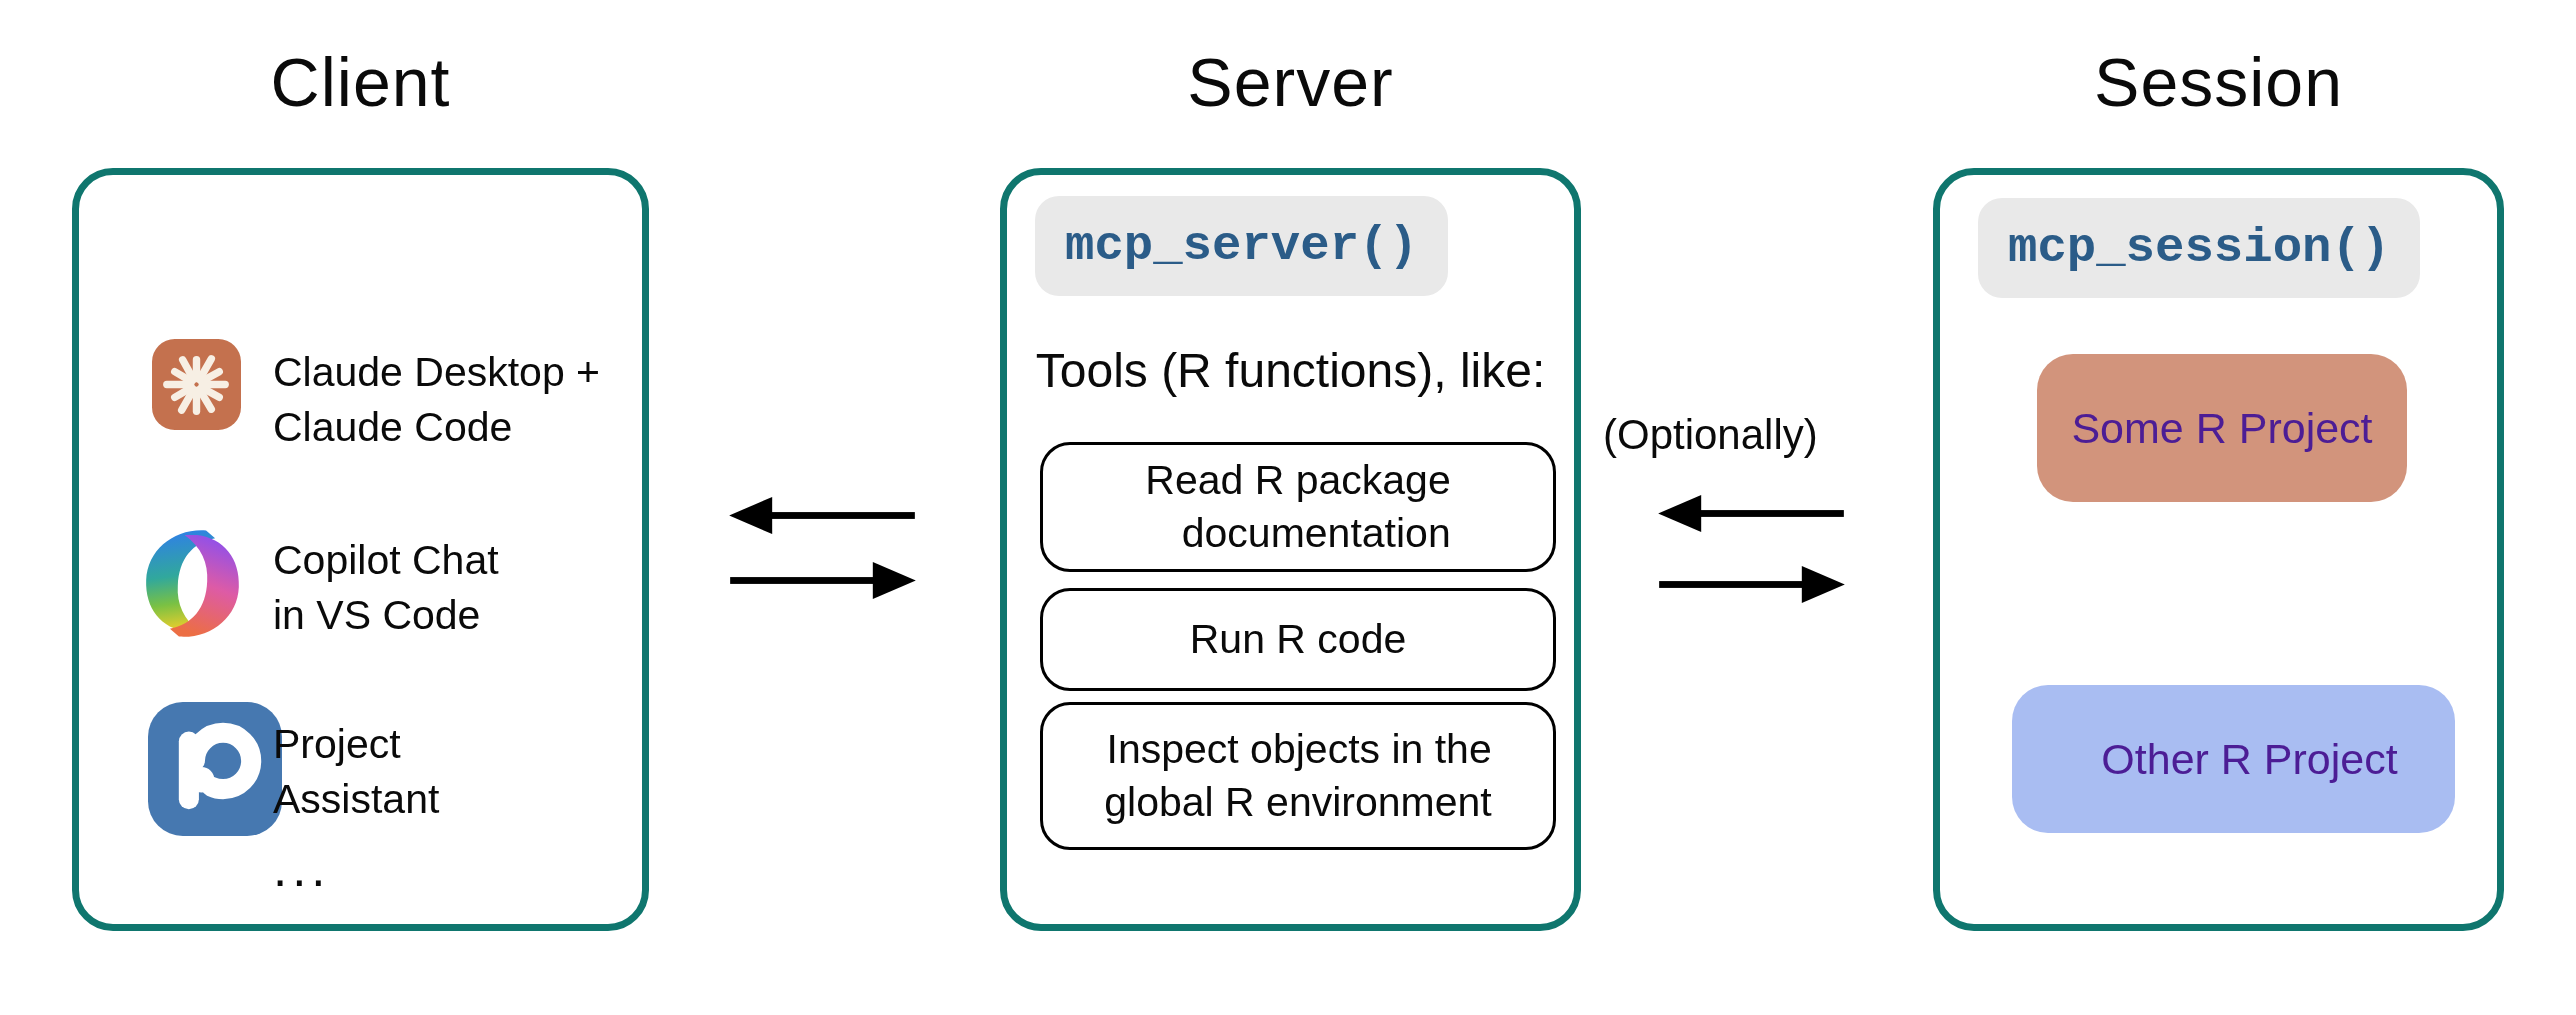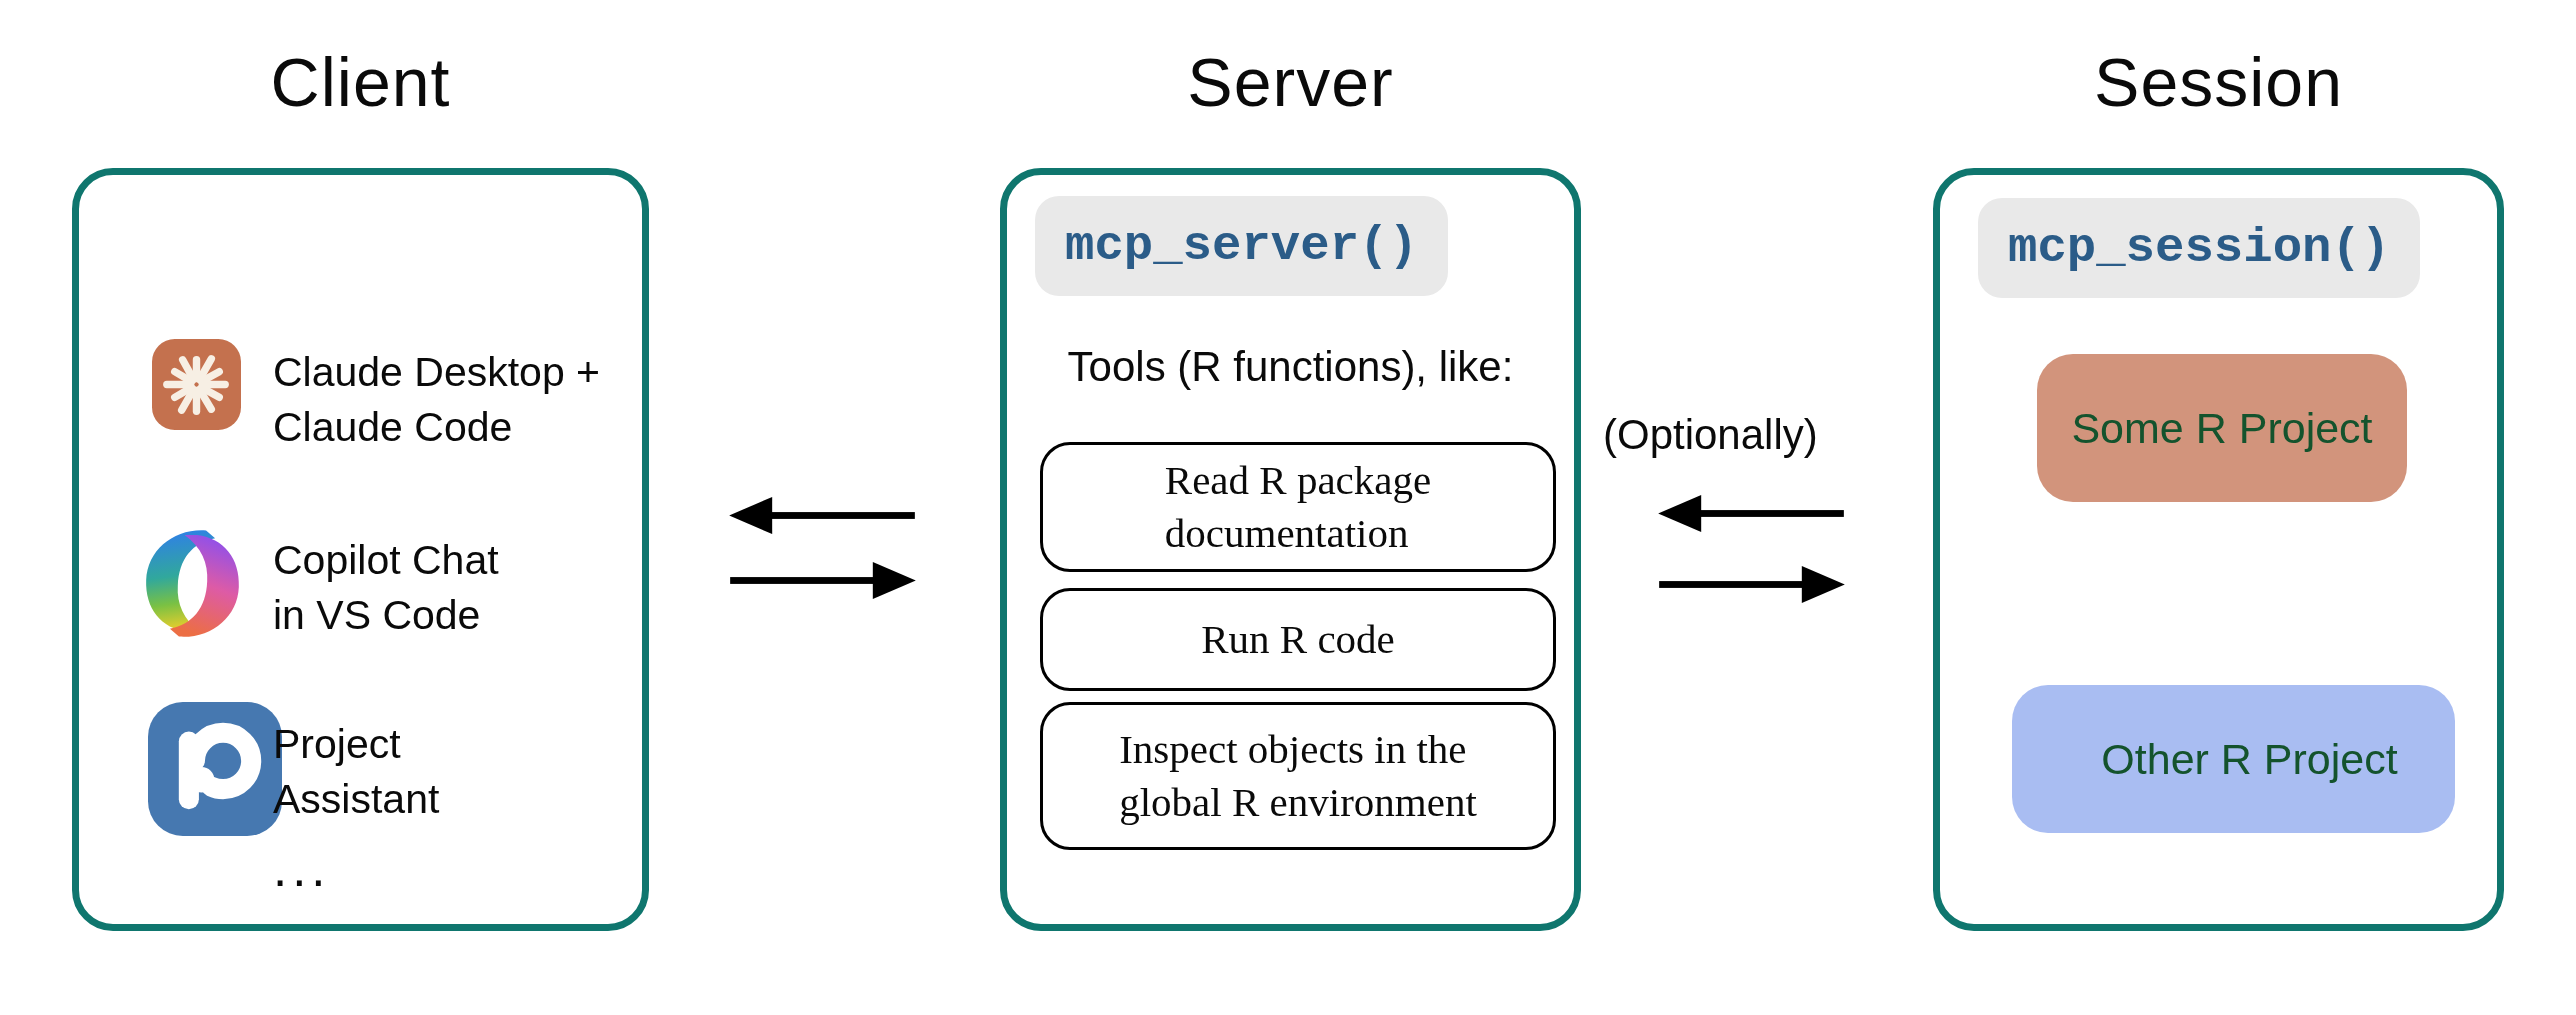--- a/index.html
+++ b/index.html
@@ -46,38 +46,38 @@
   .code-badge {
     position:absolute;
     background:#e9e9e9; border-radius:24px;
     font-family:"Liberation Mono","DejaVu Sans Mono",monospace;
     font-weight:bold; font-size:49px; color:#2b5c88;
     padding:22px 30px; white-space:nowrap;
   }
 
   .tools-heading {
     position:absolute; top:168px; left:0; width:100%;
-    text-align:center; font-size:42px; color:#0a0a0a;
+    text-align:center; font-size:48px; color:#0a0a0a;
   }
   .tool-box {
     position:absolute; left:33px; width:516px;
     border:3px solid #000; border-radius:30px;
     box-sizing:border-box; background:#fff;
     display:flex; align-items:center; justify-content:center;
-    text-align:left; font-size:41px; line-height:53px;
-    white-space:pre-line; color:#0a0a0a;font-family:Liberation Serif, serif;
+    text-align:right; font-size:41px; line-height:53px;
+    white-space:pre-line; color:#0a0a0a;
   }
   #tool-0 { top:267px; height:130px; }
   #tool-1 { top:413px; height:103px; }
   #tool-2 { top:527px; height:148px; }
 
   .project-box {
     position:absolute; border-radius:36px;
     display:flex; align-items:center; justify-content:center;
-    font-size:43px; color:#14532d;
+    font-size:43px; color:#4c1d95;
   }
   #project-0 { left:97px; top:179px; width:370px; height:148px; background:#d2947c; }
   #project-1 { left:72px; top:510px; width:411px; height:148px; background:#a9bdf2;padding-left:32px; }
 
   .arrow { position:absolute; width:193px; height:43px; }
   .arrow svg { display:block; width:100%; height:100%; }
   #arrow-cs-left  { left:726px;  top:494px; }
   #arrow-cs-right { left:726px;  top:559px; }
   #arrow-ss-left  { left:1655px; top:492px; }
   #arrow-ss-right { left:1655px; top:563px; }

